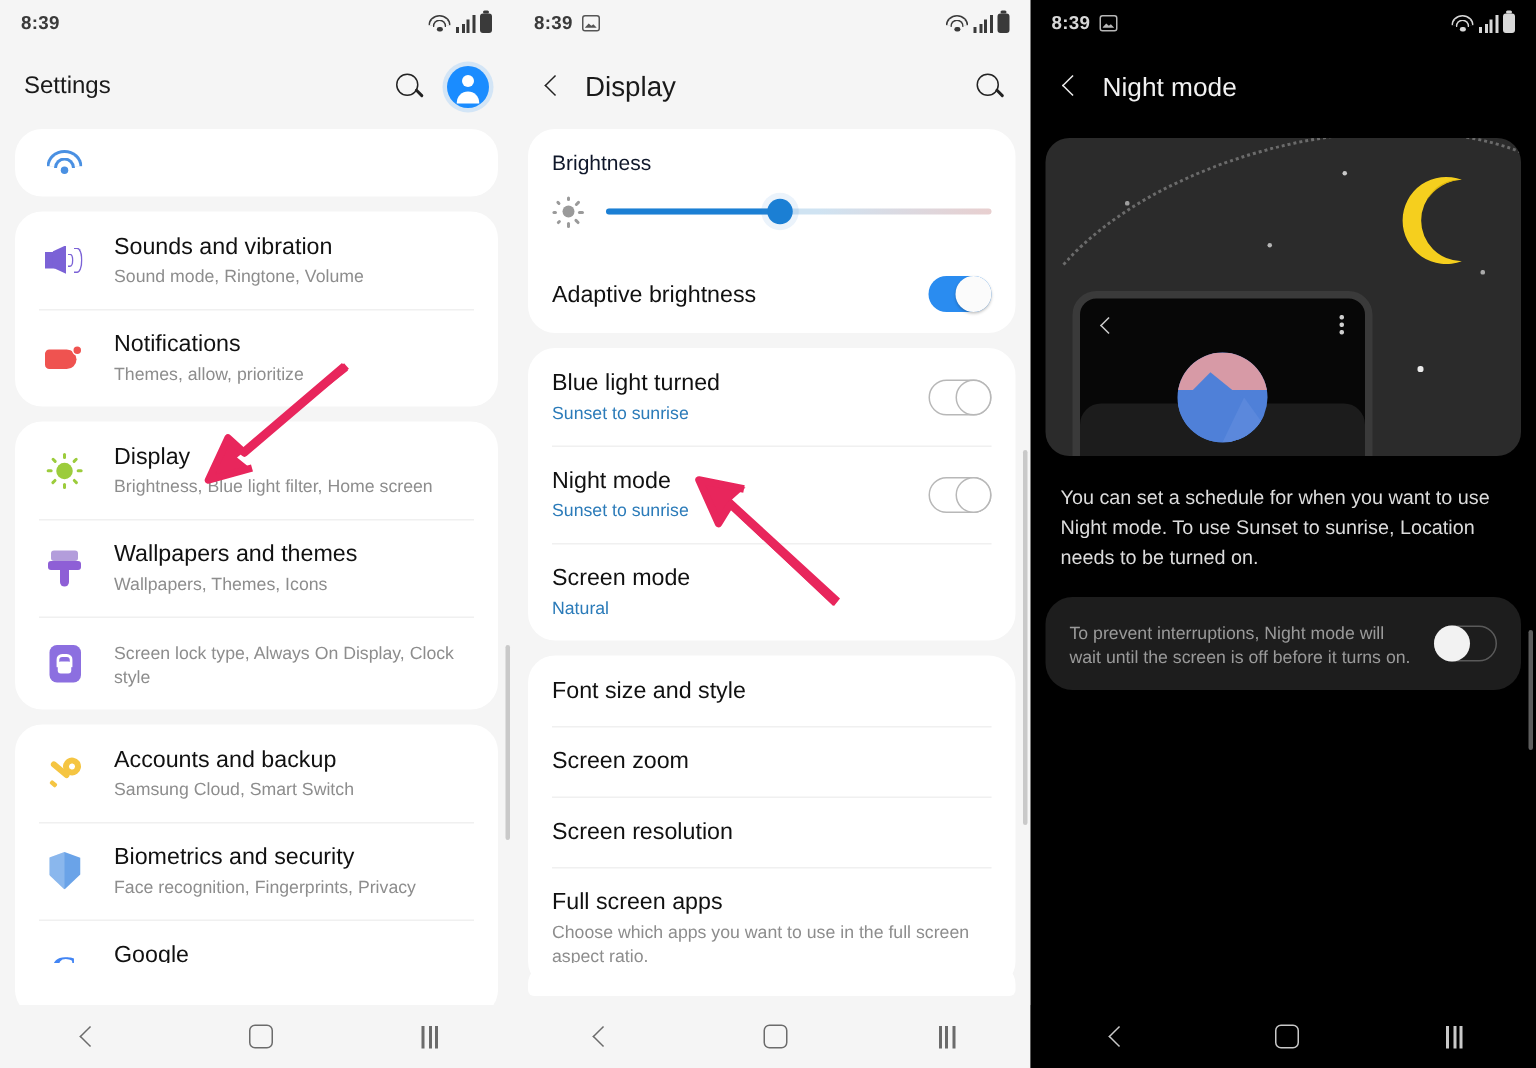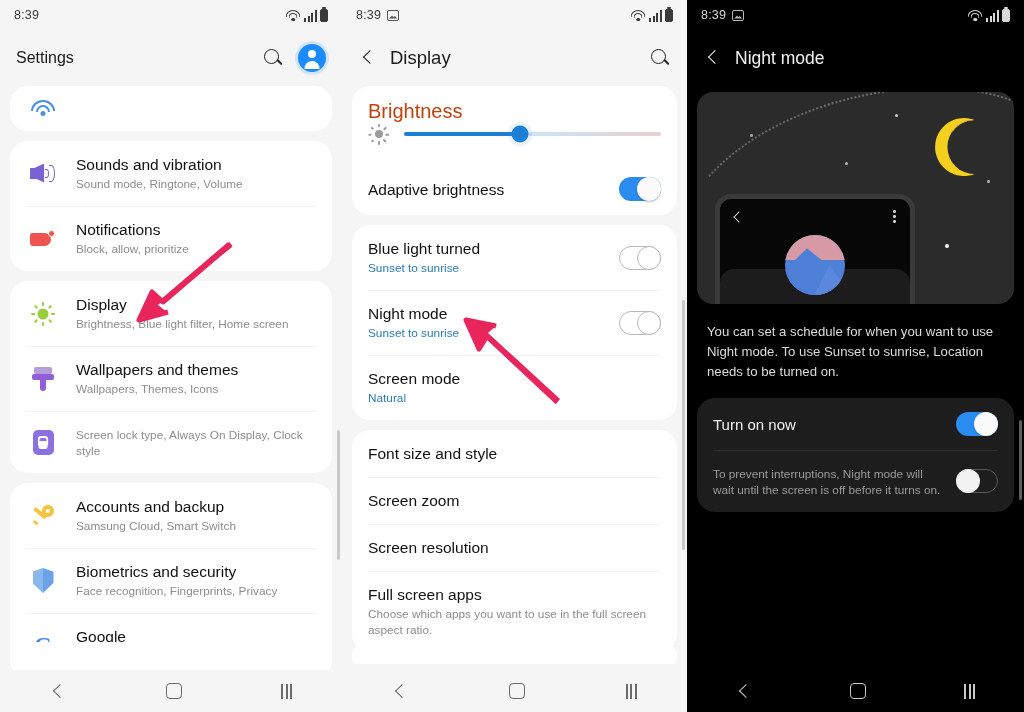--- a/index.html
+++ b/index.html
@@ -17,21 +17,21 @@
   .panel.dark  { background: #000000; }
   #panel-settings { width: 342px; }
   #panel-display  { width: 345px; }
   #panel-night    { width: 337px; }
 
   
   .statusbar {
     height: 30px; display: flex; align-items: center;
     padding: 0 14px; font-size: 12.5px; letter-spacing: .2px;
   }
-  .statusbar .clock { font-weight: 400; }
+  .statusbar .clock { font-weight: 700; }
   .statusbar .sb-left { display: flex; align-items: center; gap: 6px; }
   .statusbar .spacer { flex: 1; }
   .statusbar .sb-right { display: flex; align-items: flex-end; gap: 3px; }
   .panel.light .statusbar { color: #3a3a3a; }
   .panel.dark  .statusbar { color: #d8d8d8; }
 
   .ic-photo { width: 12px; height: 11px; border: 1.4px solid currentColor; border-radius: 2px; position: relative; opacity:.85;}
   .ic-photo::after{content:"";position:absolute;left:1px;bottom:1px;width:8px;height:4px;background:currentColor;clip-path:polygon(0 100%,33% 30%,55% 65%,72% 40%,100% 100%);}
 
   .ic-wifi { width: 15px; height: 12px; position: relative; }
@@ -157,21 +157,21 @@
   .toggle.off .knob  { right: 0; border: 1.6px solid #b8b8b8; background: #fff; }
   
   .toggle.on .track { background: #2a8cf0; }
   .toggle.on .knob  { right: 0; background: #fbfbfb; box-shadow: 0 1px 2px rgba(0,0,0,.25); }
   
   .panel.dark .toggle.off .track { border: 1.6px solid #5a5a5a; }
   .panel.dark .toggle.off .knob  { left: 0; right: auto; background: #f2f2f2; border: none; }
 
   
   .brightness-block { padding: 14px 16px 18px 16px; position: relative; }
-  .brightness-block .label { font-size: 20px; color: #c2410c; }
+  .brightness-block .label { font-size: 14px; color: #0f172a; margin-bottom: 14px; }
   .slider-wrap { display: flex; align-items: center; gap: 14px; }
   .sun-small { width: 22px; height: 22px; position: relative; flex: none; color:#9a9a9a;}
   .sun-small .c { position:absolute; left:50%; top:50%; transform:translate(-50%,-50%);
     width:8px; height:8px; border-radius:50%; background:#9a9a9a;}
   .sun-small .r { position:absolute; left:50%; top:50%; width:1.6px; height:21px; margin-left:-.8px; margin-top:-10.5px;}
   .sun-small .r::before,.sun-small .r::after{content:"";position:absolute;left:0;width:1.6px;height:3.5px;background:#9a9a9a;border-radius:1px;}
   .sun-small .r::before{top:0;} .sun-small .r::after{bottom:0;}
   .track-line { position: relative; flex: 1; height: 4px; border-radius: 2px;
     background: linear-gradient(90deg,#cfe3f2 0%,#cfe3f2 55%,#e8cfcf 100%); }
   .track-fill { position: absolute; left: 0; top: 0; height: 4px; width: 45%;
@@ -291,21 +291,21 @@
       </div>
       <div class="row">
         <div class="row-icon">
           <span class="ico-notif">
               <span class="b"></span>
               <span class="d"></span>
             </span>
         </div>
         <div class="texts">
           <div class="t1">Notifications</div>
-          <div class="t2">Block, allow, prioritize</div>
+          <div class="t2">Themes, allow, prioritize</div>
         </div>
       </div>
     </div>
 
     <div class="card">
       <div class="row">
         <div class="row-icon">
           <span class="ico-sun">
             <span class="c"></span>
             <span class="r" style="transform:rotate(0deg)"></span>
@@ -571,29 +571,20 @@
             <span class="p3"></span>
         </span>
       </div>
     </div>
 
     <div class="night-desc">You can set a schedule for when you want to use Night mode. To use Sunset to sunrise, Location needs to be turned on.</div>
 
     <div class="card">
       <div class="row">
         <div class="texts">
-          <div class="t1">Turn on now</div>
-        </div>
-        <div class="toggle on">
-          <span class="track"></span>
-            <span class="knob"></span>
-        </div>
-      </div>
-      <div class="row">
-        <div class="texts">
           <div class="t2">To prevent interruptions, Night mode will wait until the screen is off before it turns on.</div>
         </div>
         <div class="toggle off">
           <span class="track"></span>
             <span class="knob"></span>
         </div>
       </div>
     </div>
 
     <div class="scrollbar" style="top:420px;height:80px;"></div>

